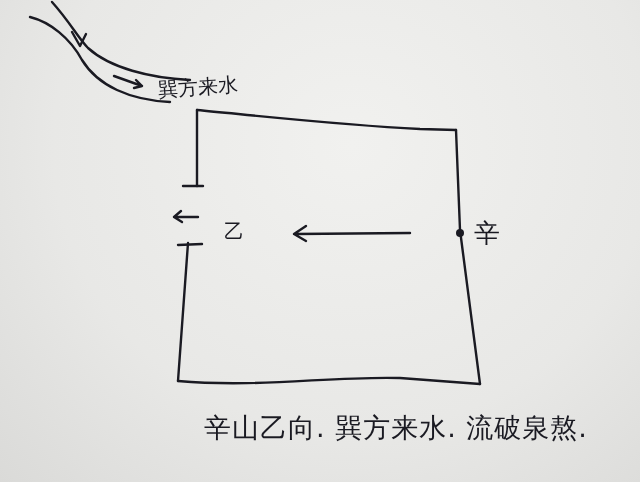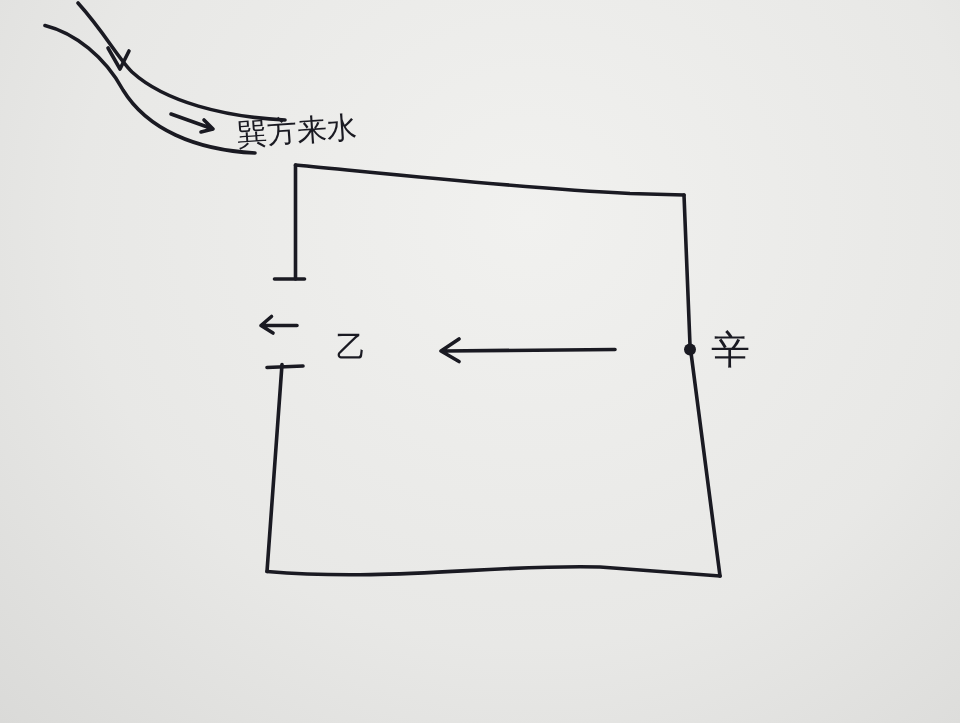--- a/index.html
+++ b/index.html
@@ -32,13 +32,14 @@
     <path d="M174,217 L198,217 M181,211 L174,217 L182,222"></path>
 
     <path d="M410,233 L296,234 M306,226 L294,234 L306,241"></path>
   </g>
   <circle cx="460" cy="233" r="4" fill="#1a1a22"></circle>
 </svg>
 
 <div style="position:absolute;left:158px;top:74px;font-size:20px;color:#1a1a22;transform:rotate(-4deg);">巽方来水</div>
 <div style="position:absolute;left:224px;top:218px;font-size:20px;color:#1a1a22;">乙</div>
 <div style="position:absolute;left:474px;top:216px;font-size:26px;color:#1a1a22;">辛</div>
+<div style="position:absolute;left:204px;top:410px;font-size:27px;color:#1a1a22;letter-spacing:1px;">辛山乙向. 巽方来水. 流破泉熬.</div>
 </div>
 
 </body></html>

